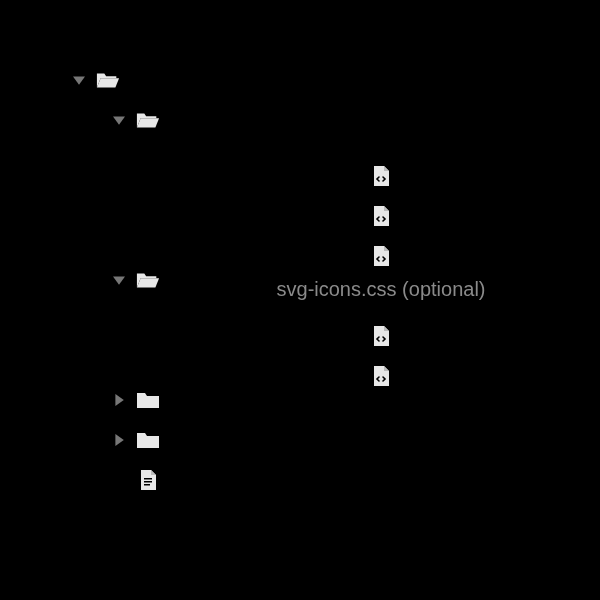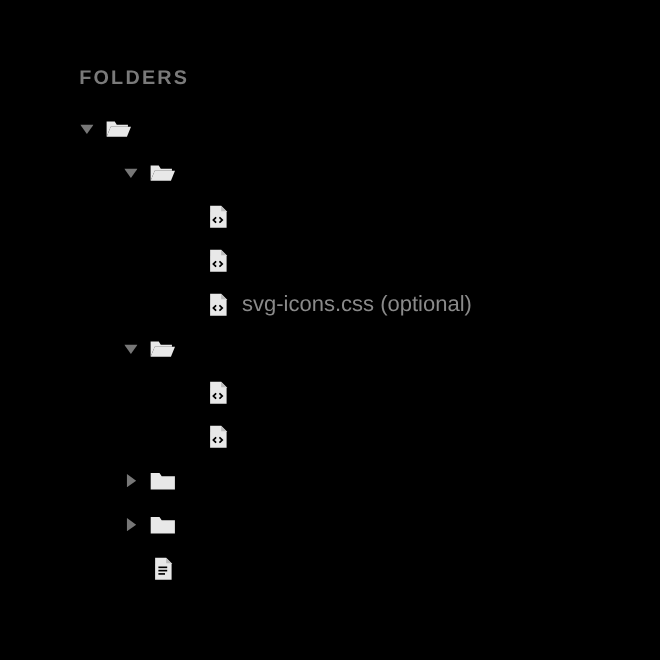--- a/index.html
+++ b/index.html
@@ -31,27 +31,26 @@
   .arrow svg { display: block; }
   .spacer { width: 14px; flex: 0 0 14px; }
   .icon {
     width: 24px; height: 20px;
     display: inline-flex; align-items: center; justify-content: center;
     flex: 0 0 24px;
   }
   .label { color: #8a8a8a; font-size: 20px; }
   .indent-0 { padding-left: 0px; }
   .indent-1 { padding-left: 40px; }
-  .indent-2 { padding-left: 90px; }
+  .indent-2 { padding-left: 90px; flex-direction: column; }
 </style>
 </head>
 <body>
 
 <div class="panel">
-  <div class="header">FOLDERS</div>
   <div id="tree">
       <div class="row indent-0">
         <span class="arrow">
           <svg width="12" height="12" viewBox="0 0 10 10">
             <polygon points="0,2 10,2 5,9" fill="#777"></polygon>
           </svg>
         </span>
         <span class="icon">
           <svg width="26" height="20" viewBox="0 0 26 20">
             <path d="M1 3 L9 3 L11 6 L22 6 L22 8 L5 8 L1 18 Z" fill="#e8e8e8"></path>

